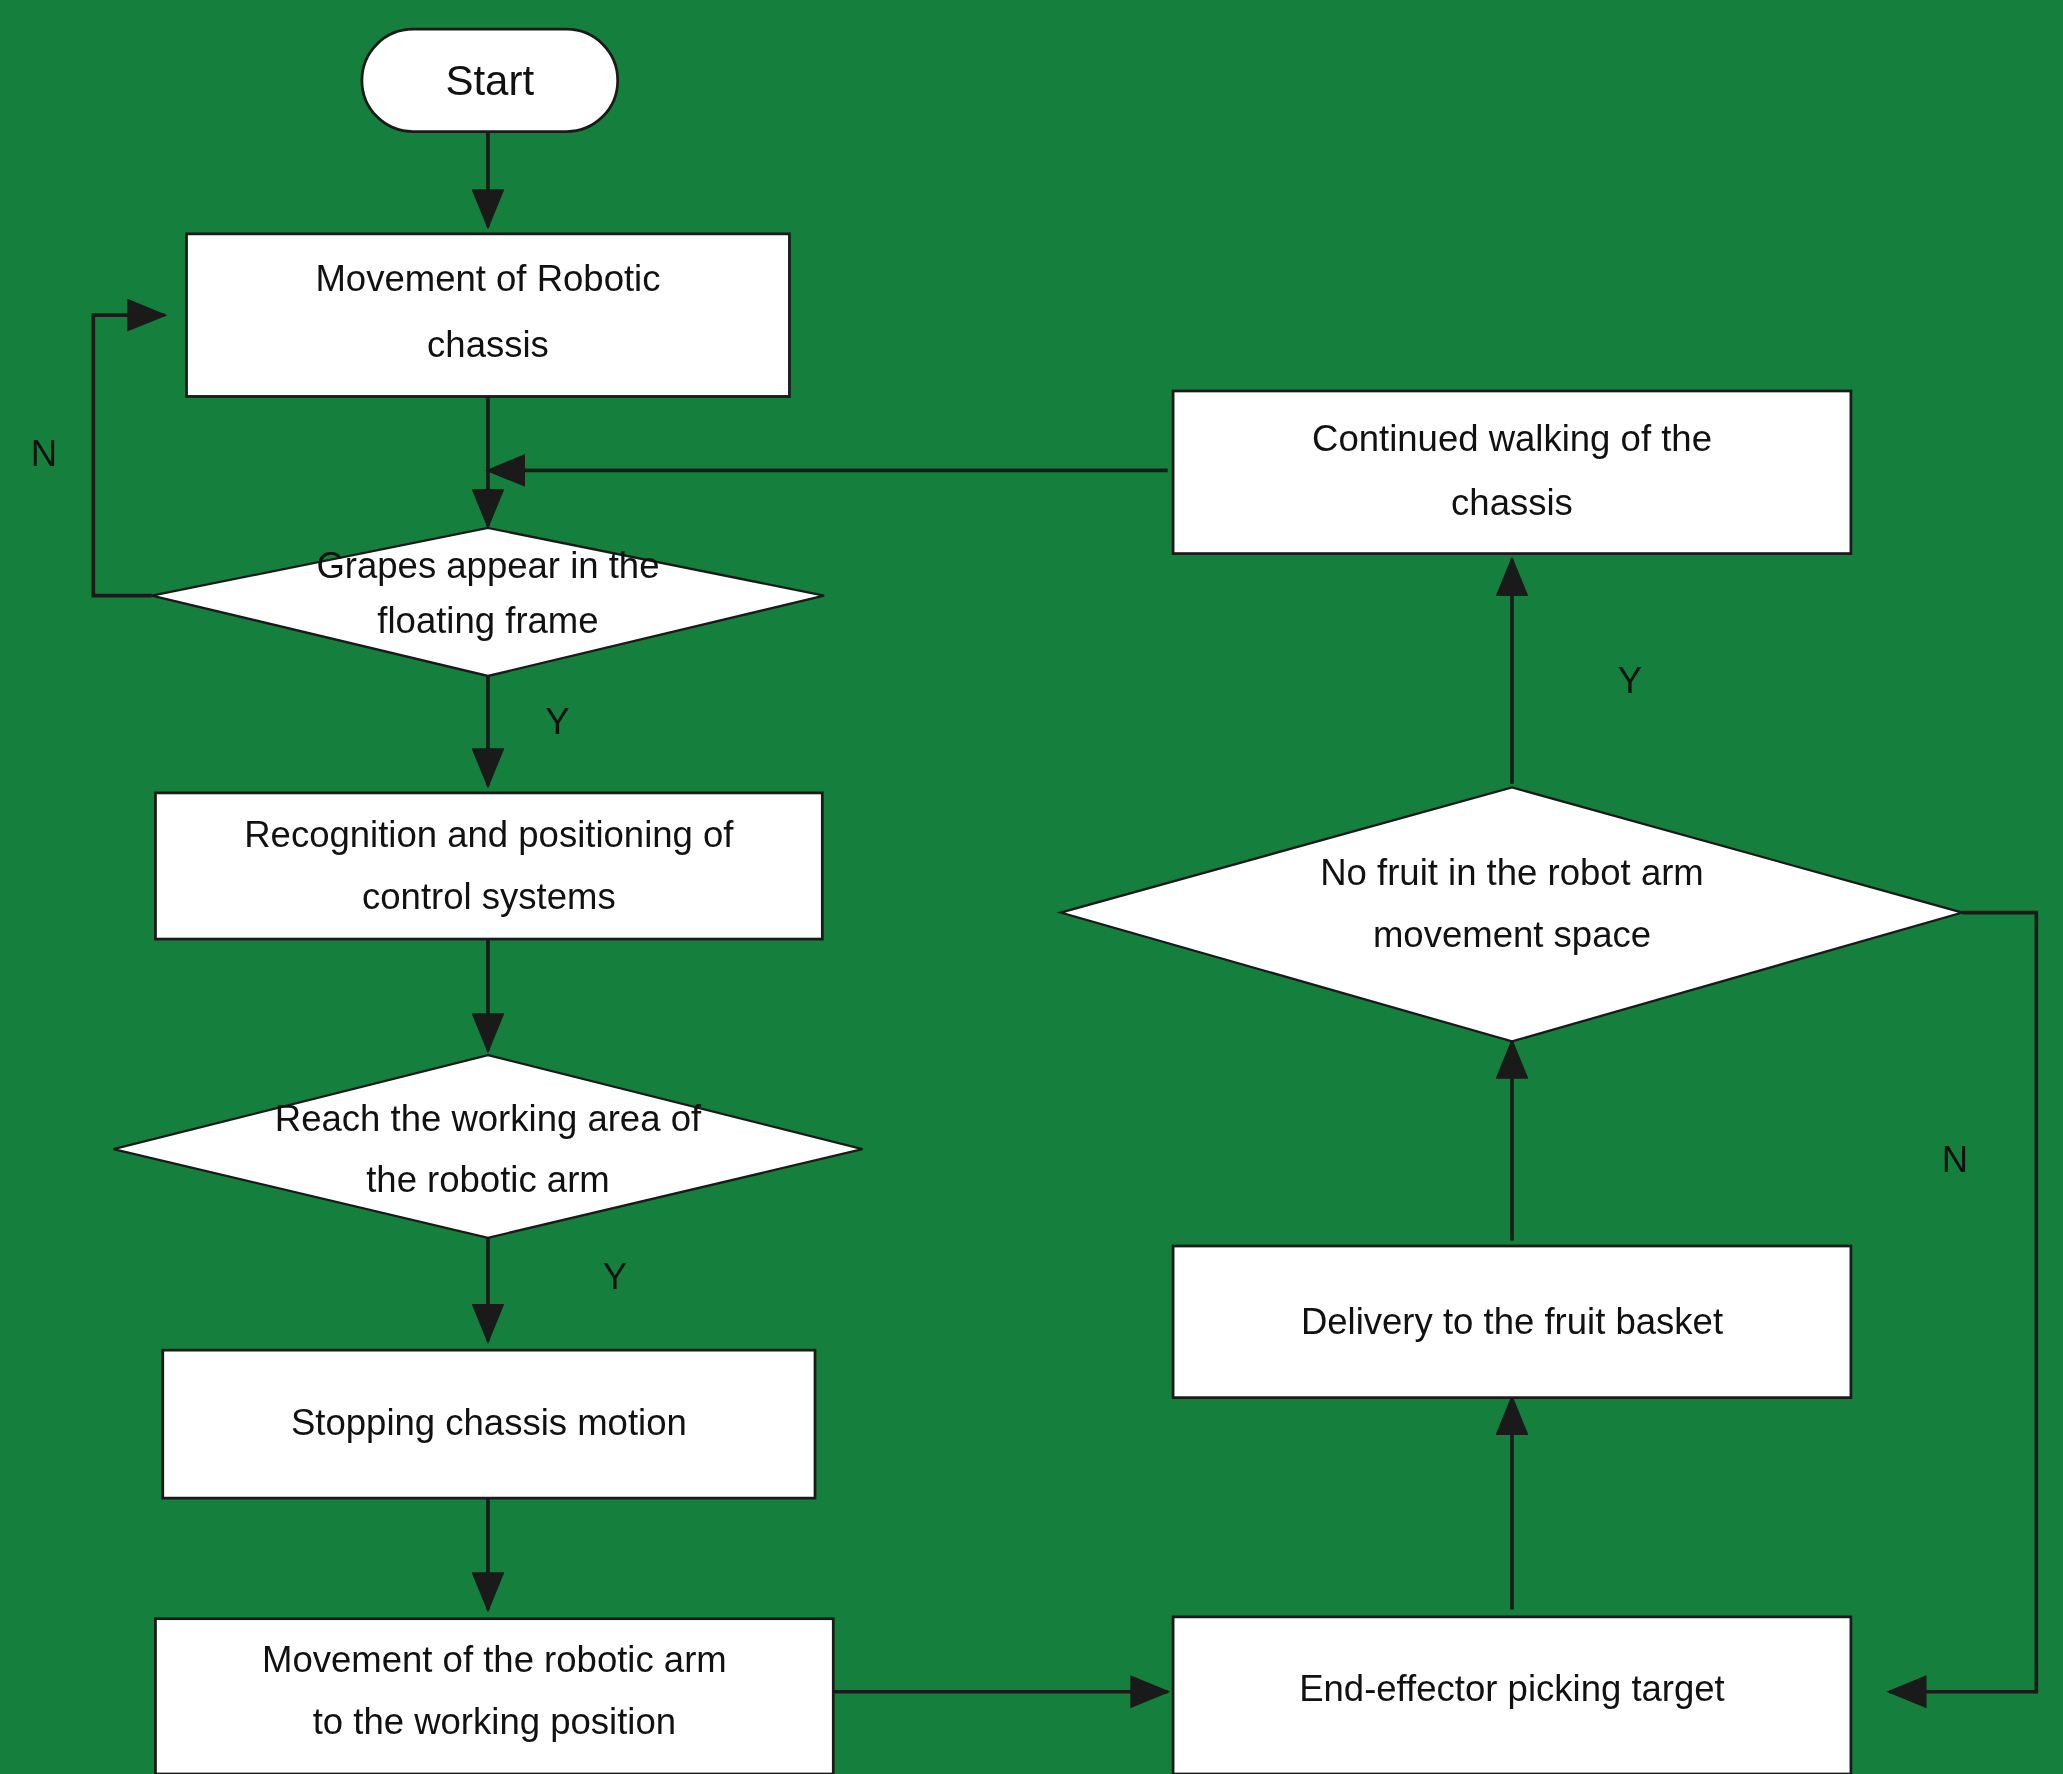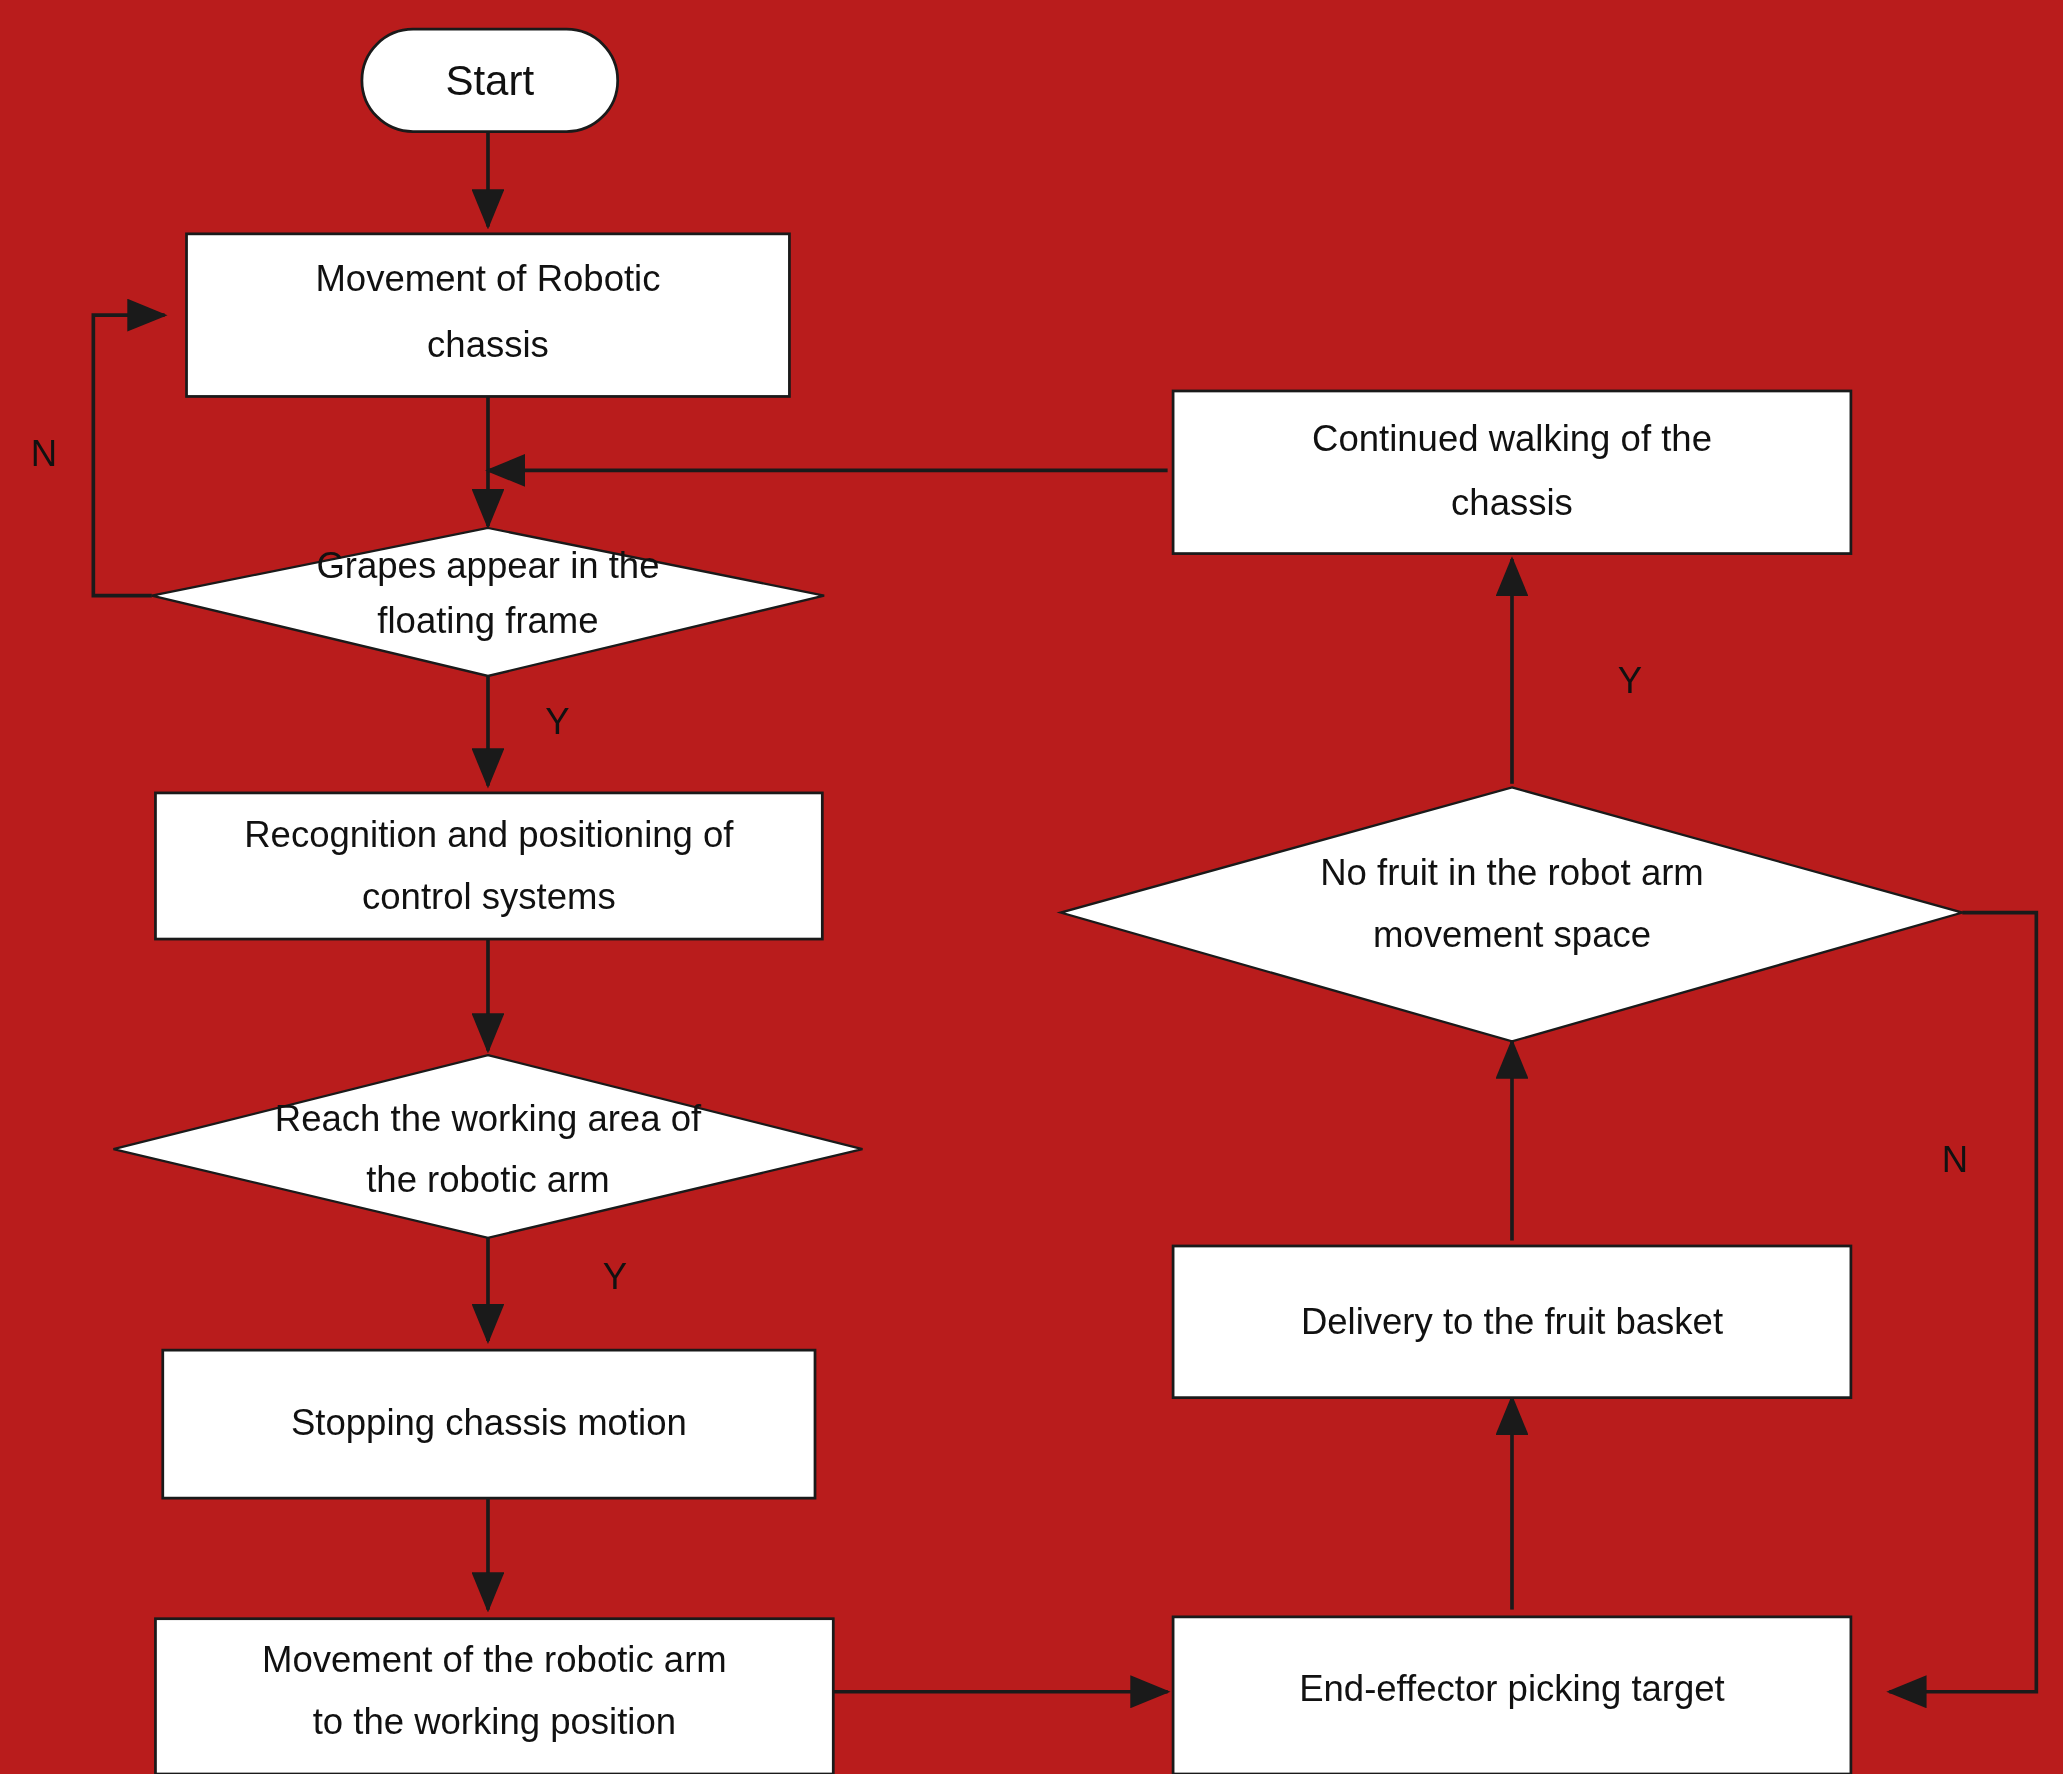--- a/index.html
+++ b/index.html
@@ -7,21 +7,21 @@
     padding: 0;
     background: #ffffff;
   }
   body {
     font-family: "Liberation Sans", sans-serif;
   }
   #flowchart-root {
     position: relative;
     width: 2063px;
     height: 1774px;
-    background: #b91c1c;
+    background: #15803d;
     overflow: hidden;
   }
   svg#flow-svg {
     position: absolute;
     top: 0;
     left: 0;
     width: 2063px;
     height: 1774px;
     display: block;
   }

